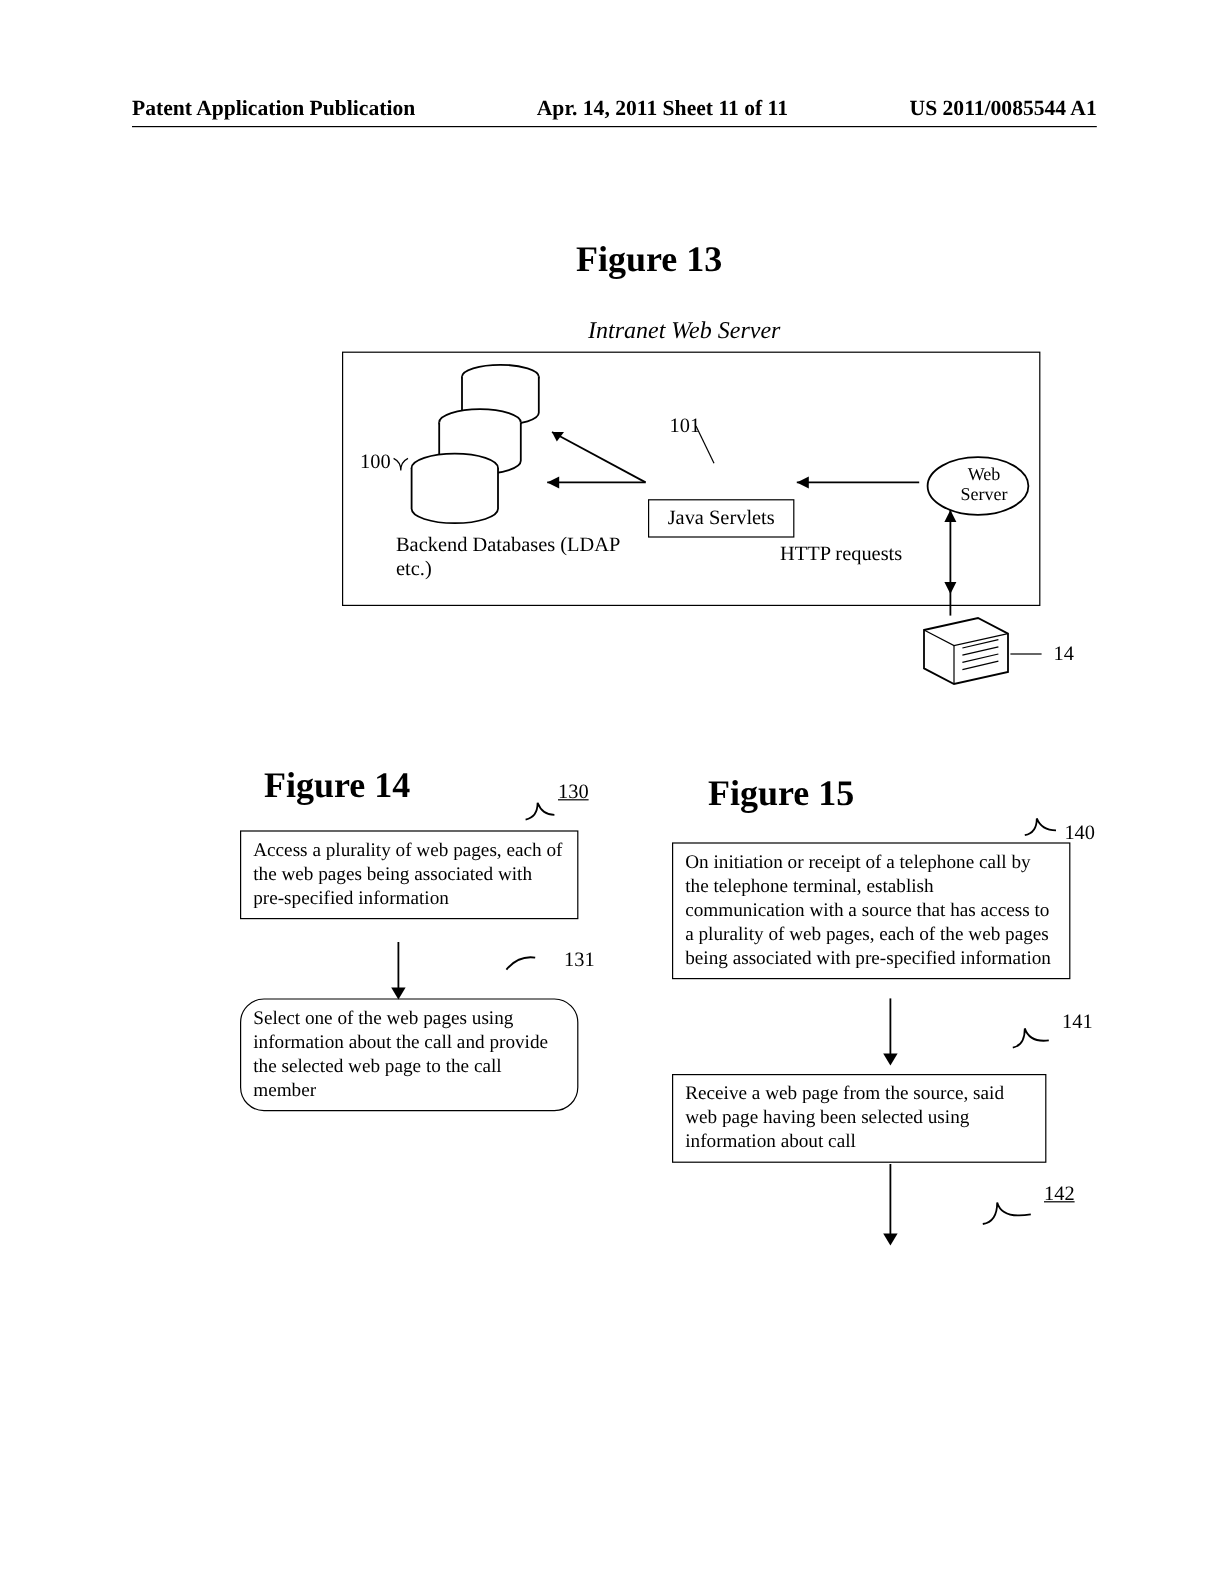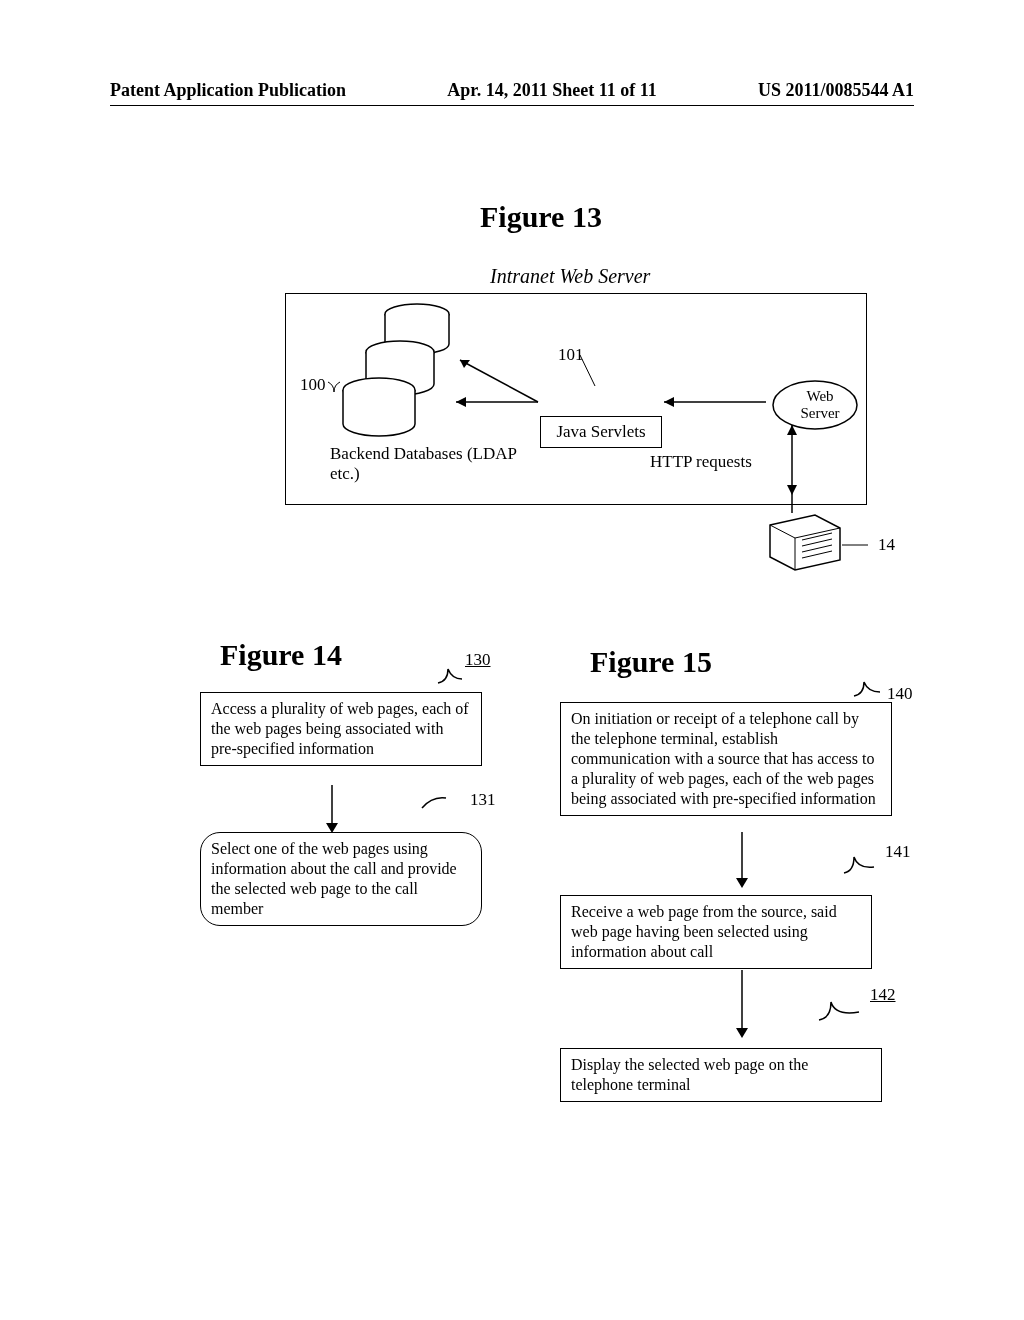--- a/index.html
+++ b/index.html
@@ -190,15 +190,14 @@
 
   <svg style="left:730px; top:970px;" width="30" height="75">
     <line x1="12" y1="0" x2="12" y2="60" stroke="#000" stroke-width="1.5"></line>
     <polygon points="12,68 6,58 18,58" fill="#000"></polygon>
   </svg>
   <svg style="left:815px; top:990px;" width="70" height="38">
     <path d="M4 30 q12 -2 12 -18 q4 14 28 10" fill="none" stroke="#000" stroke-width="1.5"></path>
   </svg>
   <div class="ref-num" style="left:870px; top:985px;text-decoration:underline;">142</div>
 
-  <div class="flow-text" style="left:560px; top:1048px; width:300px;">Display the selected web page on the telephone terminal</div>
 
 </div>
 
 </body></html>

